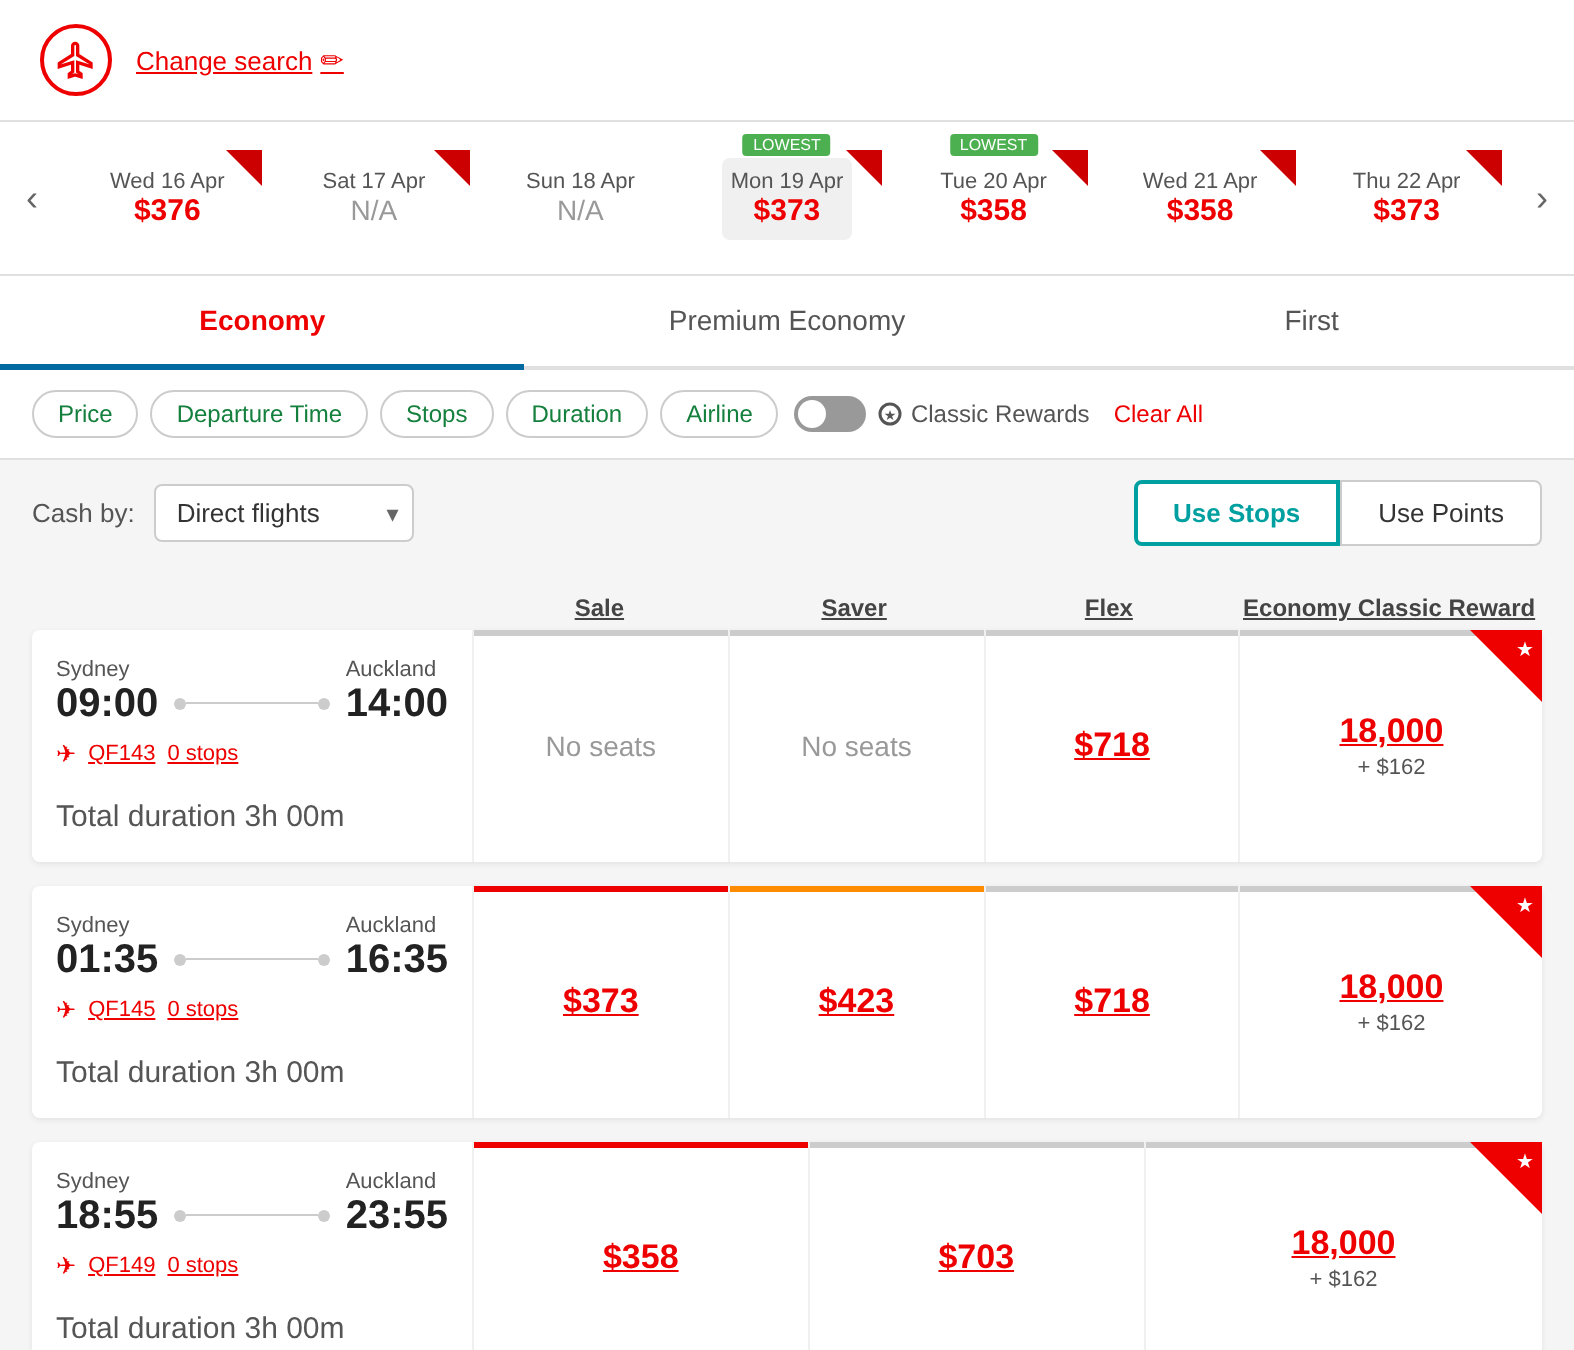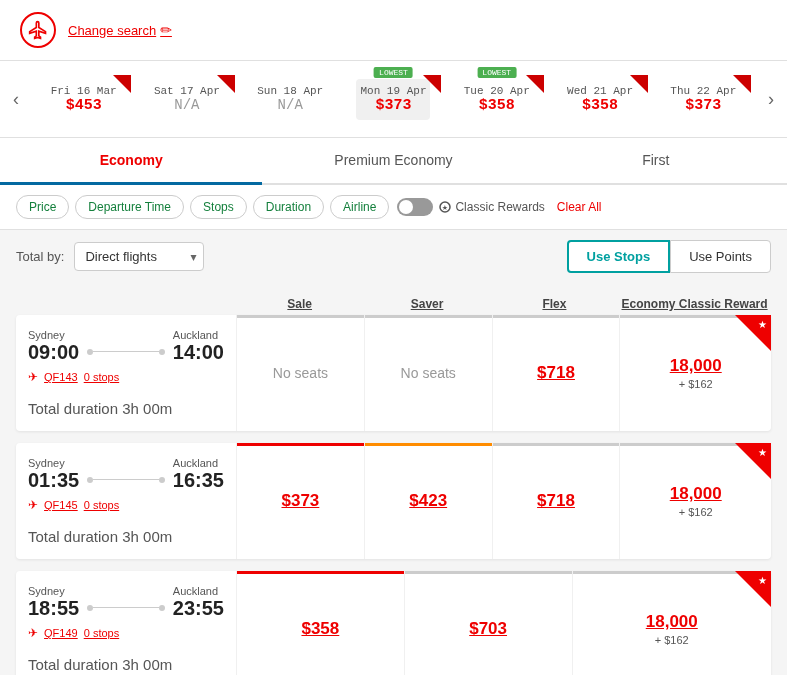--- a/index.html
+++ b/index.html
@@ -16,21 +16,21 @@
     
     .date-selector { background: #fff; padding: 8px 0; display: flex; align-items: center; border-bottom: 1px solid #e0e0e0; }
     .date-nav { width: 32px; height: 60px; display: flex; align-items: center; justify-content: center; cursor: pointer; color: #666; font-size: 18px; flex-shrink: 0; }
     .date-items { display: flex; flex: 1; }
     .date-item { flex: 1; padding: 6px 4px; text-align: center; cursor: pointer; position: relative; border-radius: 4px; }
     .date-item.selected { background: #f0f0f0; }
     .date-item .day-label { font-size: 11px; color: #555; }
     .date-item .price { color: #e00; font-weight: bold; font-size: 15px; }
     .date-item .na { color: #999; font-size: 14px; }
     .badge-lowest { position: absolute; top: -8px; left: 50%; transform: translateX(-50%); background: #4caf50; color: #fff; font-size: 8px; padding: 1px 5px; border-radius: 2px; white-space: nowrap; }
-    .date-item-wrap { flex: 1; display: flex; flex-direction: column; align-items: center; position: relative; padding: 4px 2px; font-family: Liberation Mono, monospace; }
+    .date-item-wrap { flex: 1; display: flex; flex-direction: column; align-items: center; position: relative; padding: 4px 2px; }
 
     
     .cabin-tabs { background: #fff; display: flex; border-bottom: 2px solid #e0e0e0; }
     .cabin-tab { flex: 1; padding: 14px 0; text-align: center; cursor: pointer; font-size: 14px; color: #555; border-bottom: 3px solid transparent; margin-bottom: -2px; }
     .cabin-tab.active { color: #e00; border-bottom: 3px solid #0369a1; font-weight: bold; }
 
     
     .filter-bar { background: #fff; padding: 10px 16px; display: flex; align-items: center; gap: 8px; border-bottom: 1px solid #e0e0e0; flex-wrap: wrap; }
     .filter-chip { border: 1px solid #ccc; border-radius: 20px; padding: 4px 12px; font-size: 12px; cursor: pointer; background: #fff; color: #15803d; }
     .toggle-wrap { display: flex; align-items: center; gap: 6px; }
@@ -105,22 +105,22 @@
     <span class="edit-icon">✏</span>
   </a>
 </div>
 
 <div class="date-selector">
   <div class="date-nav">‹</div>
   <div class="date-items" id="date-items">
       <div class="date-item-wrap">
         <div style="position:absolute;top:0;right:4px;width:0;height:0;border-style:solid;border-width:0 18px 18px 0;border-color:transparent #c00 transparent transparent;z-index:1;"></div>
         <div class="date-item">
-    <div class="day-label">Fri 16 Mar</div>
-    <div class="price">$453</div>
+    <div class="day-label">Wed 16 Apr</div>
+    <div class="price">$376</div>
   </div>
       </div>
       <div class="date-item-wrap">
         <div style="position:absolute;top:0;right:4px;width:0;height:0;border-style:solid;border-width:0 18px 18px 0;border-color:transparent #c00 transparent transparent;z-index:1;"></div>
         <div class="date-item">
     <div class="day-label">Sat 17 Apr</div>
     <div class="na">N/A</div>
   </div>
       </div>
       <div class="date-item-wrap">
@@ -187,21 +187,21 @@
           <text x="6" y="9" text-anchor="middle" font-size="7" fill="#555">★</text>
         </svg>
       <span>Classic Rewards</span>
     </span>
   </div>
   <a class="clear-all">Clear All</a>
 </div>
 
 <div class="sort-bar">
   <div class="sort-left">
-    <span class="sort-label">Total by:</span>
+    <span class="sort-label">Cash by:</span>
     <div class="sort-select-wrap">
       <select class="sort-select" id="sort-select"><option value="Direct flights">Direct flights</option><option value="Price">Price</option><option value="Departure Time">Departure Time</option><option value="Duration">Duration</option></select>
       <span class="sort-arrow">▾</span>
     </div>
   </div>
   <div class="payment-btns" id="payment-btns">
       <button class="payment-btn active">Use Stops</button>
       <button class="payment-btn">Use Points</button>
     </div>
 </div>

